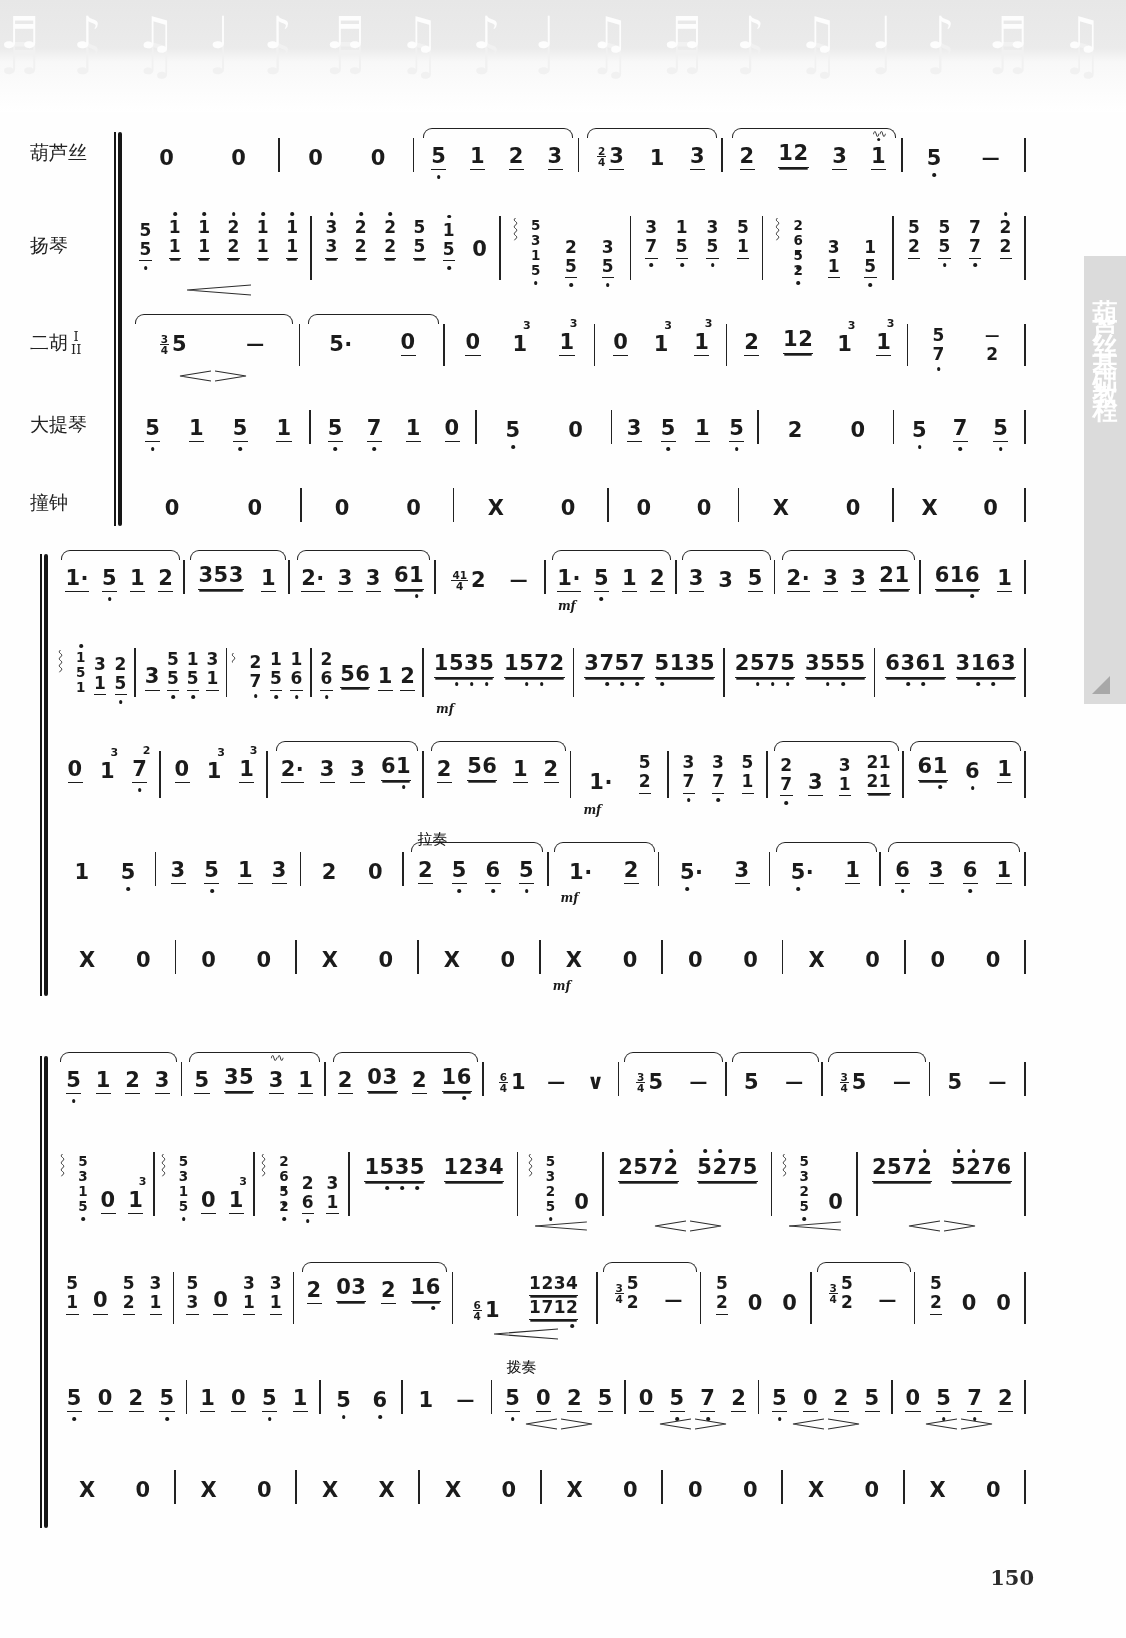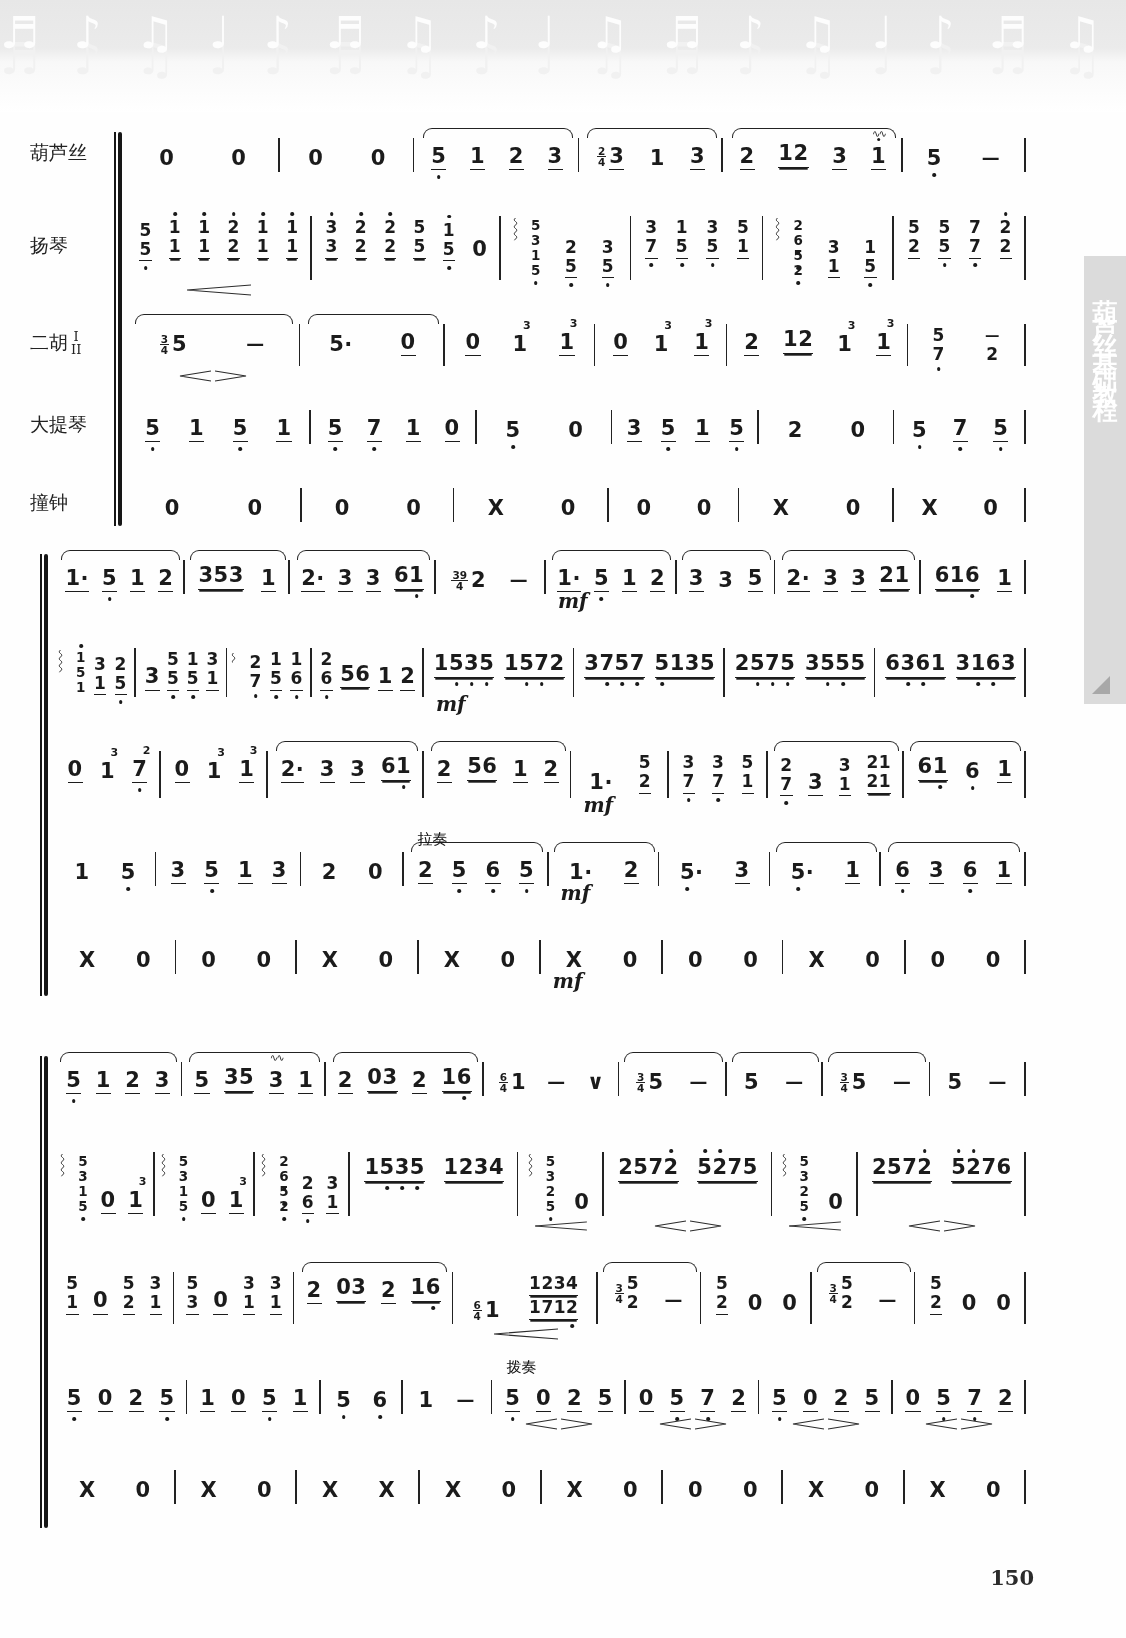--- a/index.html
+++ b/index.html
@@ -55,21 +55,21 @@
   .meter{display:inline-flex;flex-direction:column;align-items:center;margin-right:3px;
        font-size:10.5px;line-height:10px;font-weight:bold;align-self:center;}
   .mnum{border-bottom:1.3px solid #222;padding:0 1px;}
   .arp{writing-mode:vertical-rl;text-decoration-line:underline;text-decoration-style:wavy;
        text-decoration-color:#333;text-decoration-thickness:1px;color:transparent;
        font-size:10px;margin-right:2px;align-self:stretch;}
   .slur{position:absolute;left:5%;right:4%;top:10px;height:9px;border:1.6px solid #222;
        border-bottom:none;border-radius:9px 9px 0 0;}
   .above{position:absolute;left:14px;top:-2px;font-size:15px;color:#111;}
   .below{position:absolute;left:12px;bottom:-3px;font-style:italic;font-weight:bold;
-       font-family:"DejaVu Serif",serif;font-size:20px;}
+       font-family:"DejaVu Serif",serif;font-size:12px;}
   .hpn{position:absolute;left:16%;right:16%;bottom:0;height:12px;display:flex;justify-content:center;}
 
   
   .side-banner{position:absolute;top:256px;right:0;width:42px;height:448px;background:#dbdbdb;}
   .vtext{position:absolute;top:22px;left:50%;transform:translateX(-50%);
        writing-mode:vertical-rl;color:#ffffff;font-weight:bold;font-size:25px;letter-spacing:17px;}
   .tri{position:absolute;bottom:10px;left:8px;width:0;height:0;
        border-bottom:18px solid #a8a8a8;border-left:18px solid transparent;}
 
   .pagenum{position:absolute;top:1565px;right:92px;font-family:"DejaVu Serif",serif;
@@ -1082,21 +1082,21 @@
                     <span class="nc d-dn">1</span>
                   </span>
                 </span>
               </span>
             </div>
           </div>
           <div class="meas" style="flex-grow: 5;">
             <div class="notes">
               <span class="tok">
                 <span class="meter">
-                  <span class="mnum">39</span>
+                  <span class="mnum">41</span>
                   <span class="mden">4</span>
                 </span>
                 <span class="col p1">
                   <span class="prow">
                     <span class="nc">2</span>
                   </span>
                 </span>
               </span>
               <span class="tok">
                 <span class="col p1">

